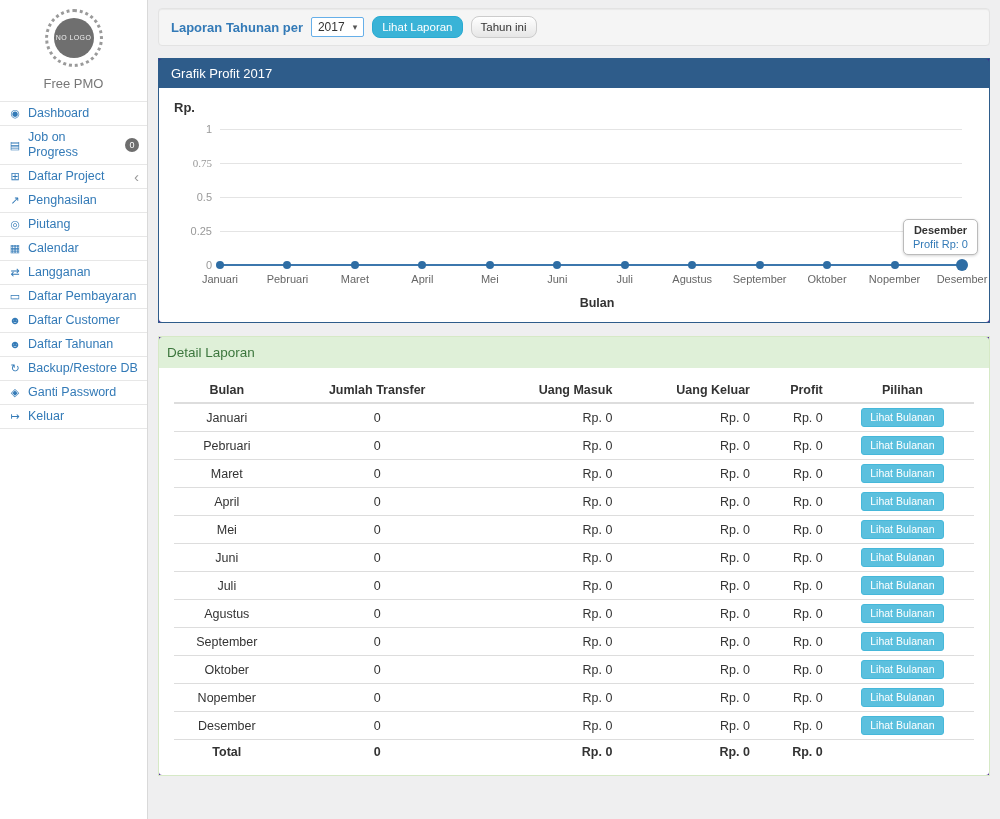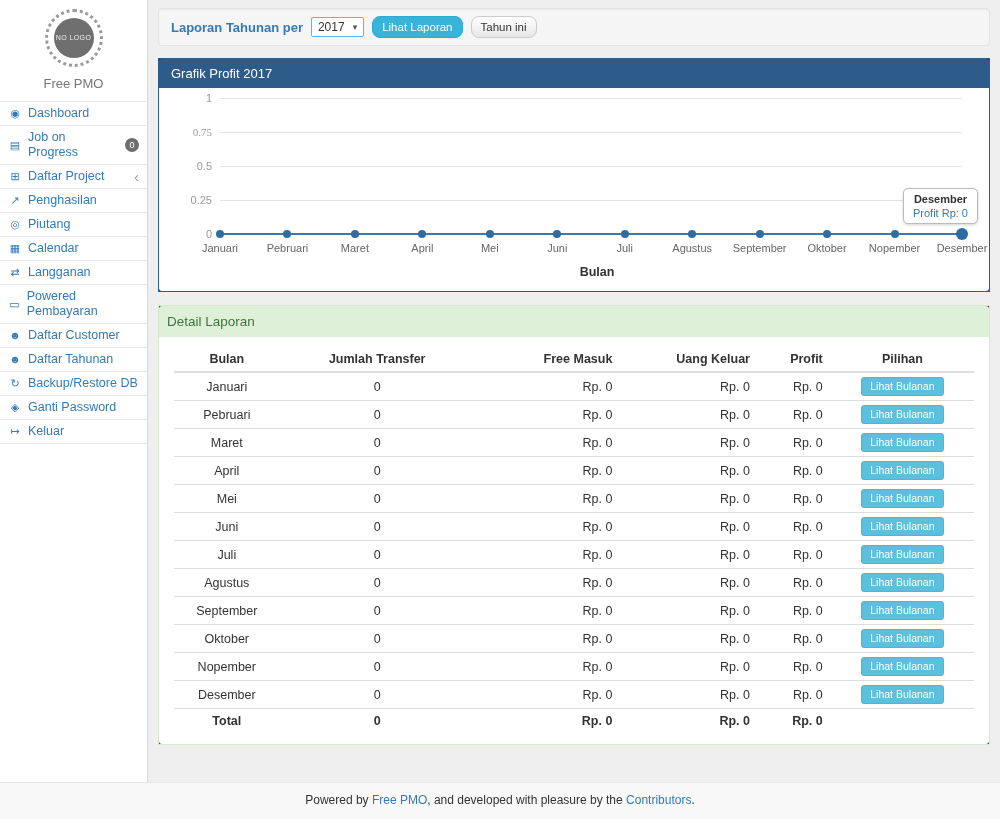--- a/index.html
+++ b/index.html
@@ -109,21 +109,21 @@
           <div class="menu-item">
             <span class="icon">▦</span>
             <span>Calendar</span>
           </div>
           <div class="menu-item">
             <span class="icon">⇄</span>
             <span>Langganan</span>
           </div>
           <div class="menu-item">
             <span class="icon">▭</span>
-            <span>Powered Pembayaran</span>
+            <span>Daftar Pembayaran</span>
           </div>
           <div class="menu-item">
             <span class="icon">☻</span>
             <span>Daftar Customer</span>
           </div>
           <div class="menu-item">
             <span class="icon">☻</span>
             <span>Daftar Tahunan</span>
           </div>
           <div class="menu-item">
@@ -150,20 +150,21 @@
           <span>2017</span>
           <span class="caret">▾</span>
         </span>
         <button class="btn btn-view">Lihat Laporan</button>
         <button class="btn btn-default">Tahun ini</button>
       </div>
 
       <div class="panel panel-primary">
         <div class="panel-heading">Grafik Profit 2017</div>
         <div class="panel-body">
+          <div class="ylabel">Rp.</div>
           <div class="plot">
 
           <div class="gridline" style="top: 0%;"></div>
               <span class="tick-label" style="top: 0%;">1</span>
               <div class="gridline" style="top: 25%;"></div>
               <span class="tick-label" style="top: 25%; font-family: Liberation Serif, serif;">0.75</span>
               <div class="gridline" style="top: 50%;"></div>
               <span class="tick-label" style="top: 50%;">0.5</span>
               <div class="gridline" style="top: 75%;"></div>
               <span class="tick-label" style="top: 75%; text-align: right;">0.25</span>
@@ -214,21 +215,21 @@
                 <col class="col-jumlah">
                 <col class="col-masuk">
               <col class="col-keluar">
                 <col class="col-profit">
                 <col class="col-pilihan">
             </colgroup>
             <thead>
                 <tr>
                   <th class="c">Bulan</th>
                   <th class="c">Jumlah Transfer</th>
-                  <th class="r">Free Masuk</th>
+                  <th class="r">Uang Masuk</th>
                   <th class="r">Uang Keluar</th>
                   <th class="r">Profit</th>
                   <th class="c">Pilihan</th>
                 </tr>
               </thead>
             <tbody>
                 <tr>
                   <td class="c">Januari</td>
                   <td class="c">0</td>
                   <td class="r">Rp. 0</td>
@@ -333,16 +334,13 @@
                   <td class="c"></td>
                 </tr>
               </tbody>
           </table>
         </div>
       </div>
 
     </div>
   </div>
 
-  <div class="footer">
-    <span>Powered by </span><a>Free PMO</a><span>, and developed with pleasure by the </span><a>Contributors</a><span>.</span>
-  </div>
 </div>
 
 </body></html>

